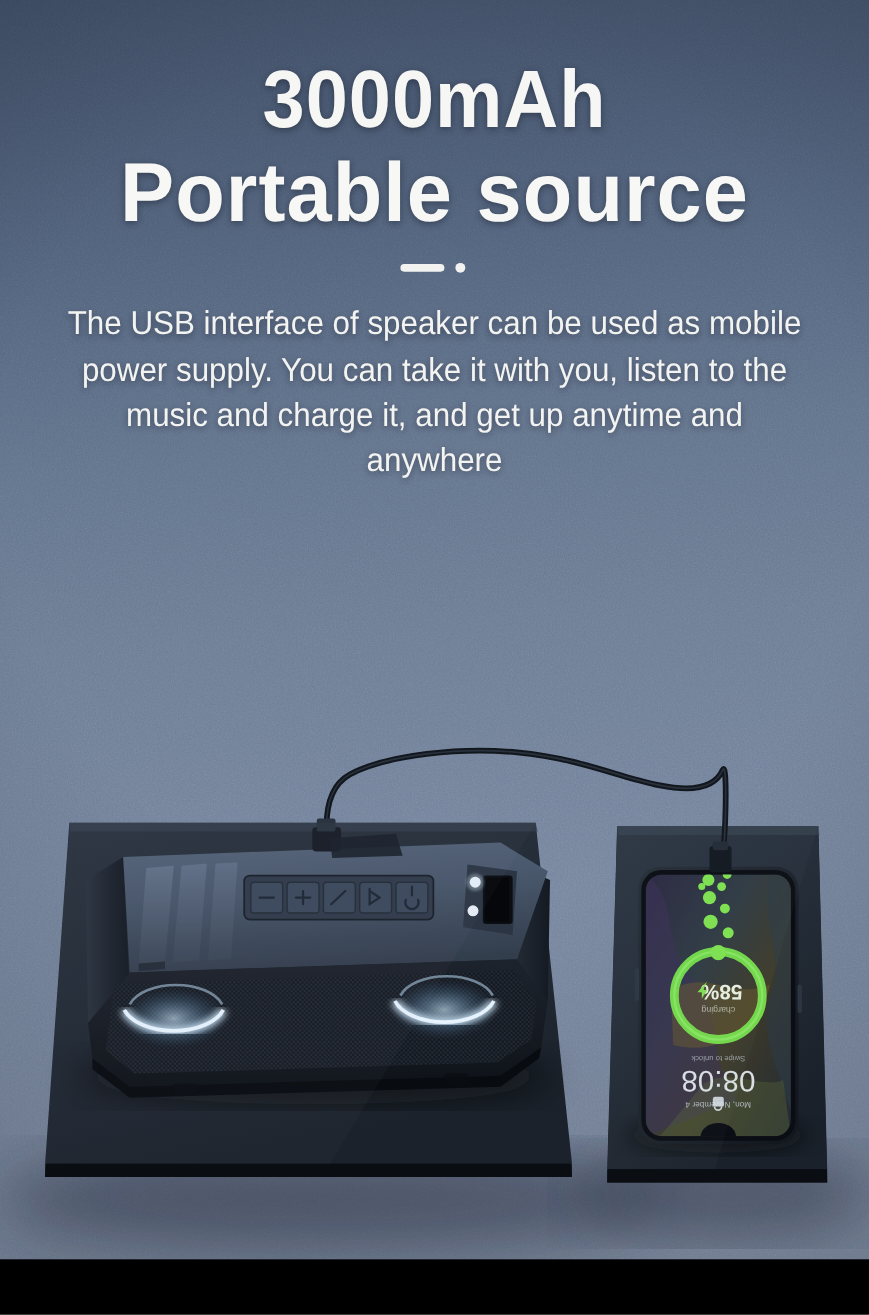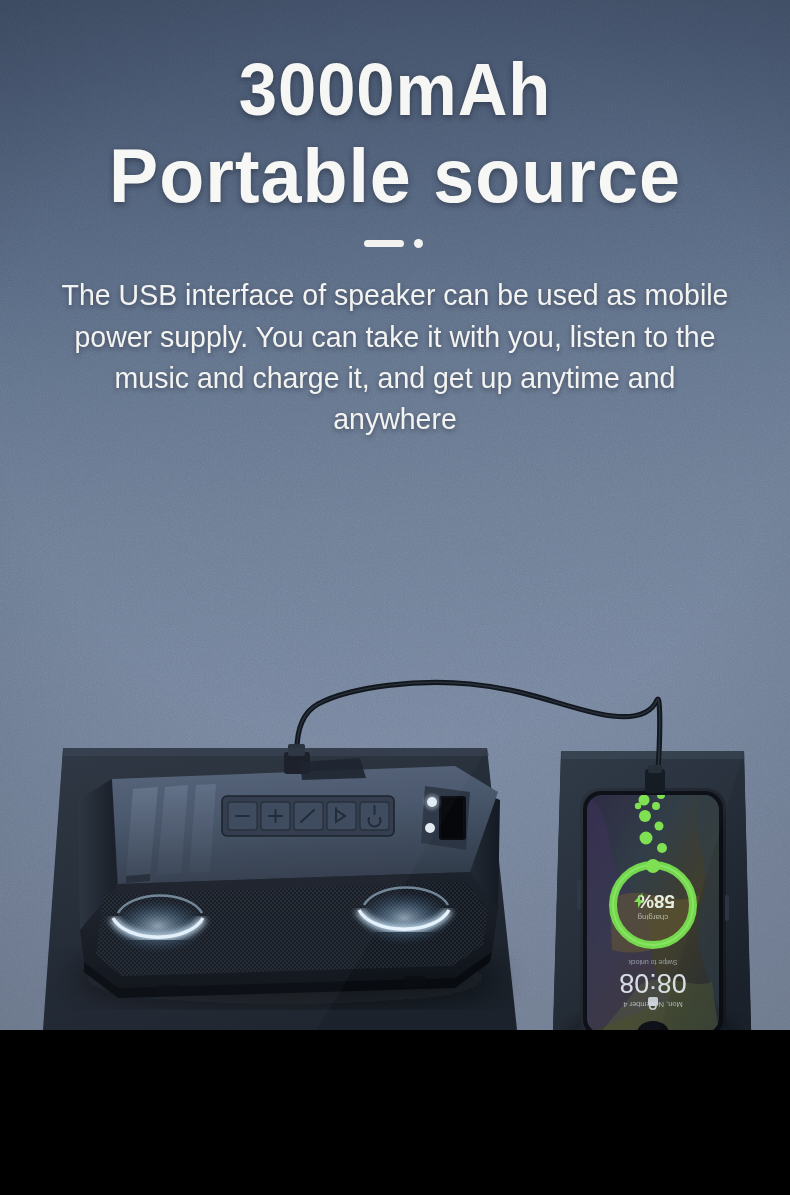--- a/index.html
+++ b/index.html
@@ -3,21 +3,21 @@
 <meta charset="utf-8">
 <style>
   html, body {
     margin: 0;
     padding: 0;
     background: #000;
   }
   #page {
     position: relative;
     width: 790px;
-    height: 1030px;
+    height: 1145px;
     overflow: hidden;
     font-family: "Liberation Sans", sans-serif;
     background:
       linear-gradient(176deg,
         #3f4d64 0%,
         #47566e 9%,
         #55657e 22%,
         #63738c 36%,
         #6d7d95 50%,
         #74839c 64%,

